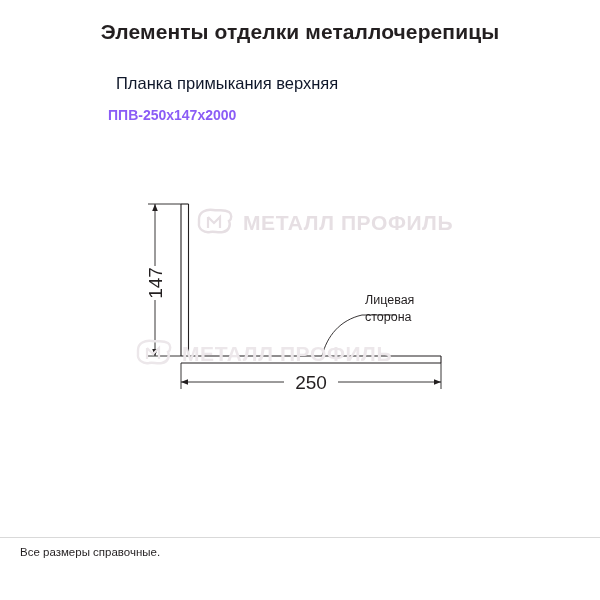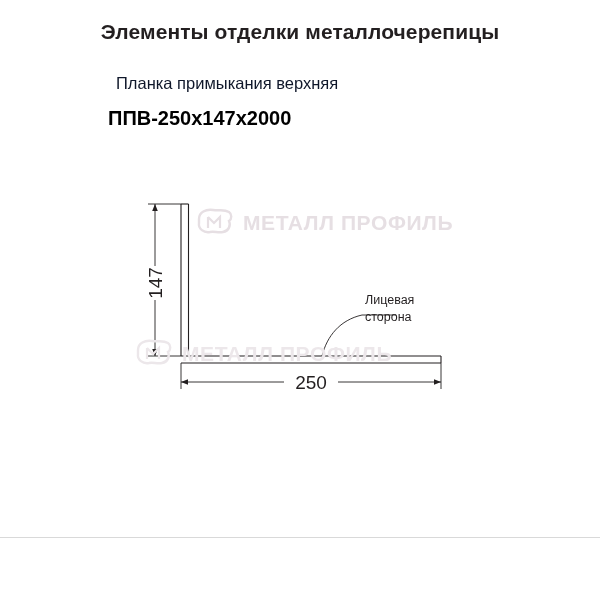--- a/index.html
+++ b/index.html
@@ -39,23 +39,23 @@
     top: 74px;
     font-size: 16.5px;
     font-weight: normal;
     color: #0f172a;
     margin-left: 8px;
   }
   .code {
     position: absolute;
     left: 108px;
     top: 107px;
-    font-size: 20px;
+    font-size: 14px;
     font-weight: bold;
-    color: #000000;
+    color: #8b5cf6;
   }
 
   
   .drawing {
     position: absolute;
     left: 0;
     top: 160px;
     width: 600px;
     height: 280px;
   }
@@ -184,14 +184,15 @@
 
   <div class="wm wm-2">
     <svg width="38" height="32" viewBox="0 0 38 32">
       <path d="M3 12 C3 5, 10 2, 17 3 C24 4, 28 2, 33 5 C36 7, 36 12, 33 14 C35 18, 33 24, 27 25 C22 26, 18 24, 14 25 C8 26, 2 22, 3 16 Z" fill="none" stroke="#ece7ea" stroke-width="2.4"></path>
       <path d="M12 10 L12 21 M12 10 L18 16 L24 10 L24 21" fill="none" stroke="#ece7ea" stroke-width="2.2"></path>
     </svg>
     <span class="wm-text">МЕТАЛЛ ПРОФИЛЬ</span>
   </div>
 
   <div class="footer-rule"></div>
+  <div class="footer-line footer-line-1">Все размеры справочные.</div>
 
 </div>
 
 </body></html>

